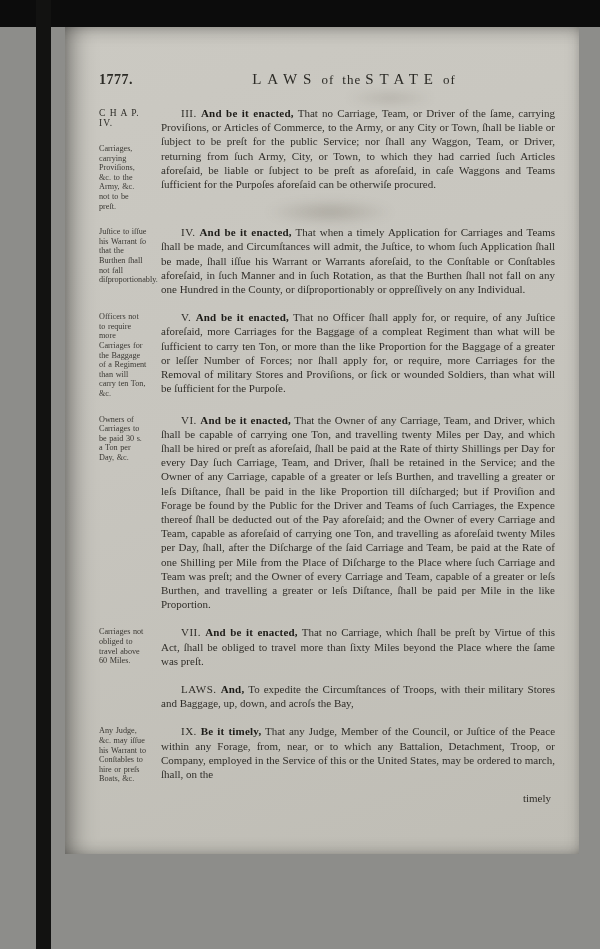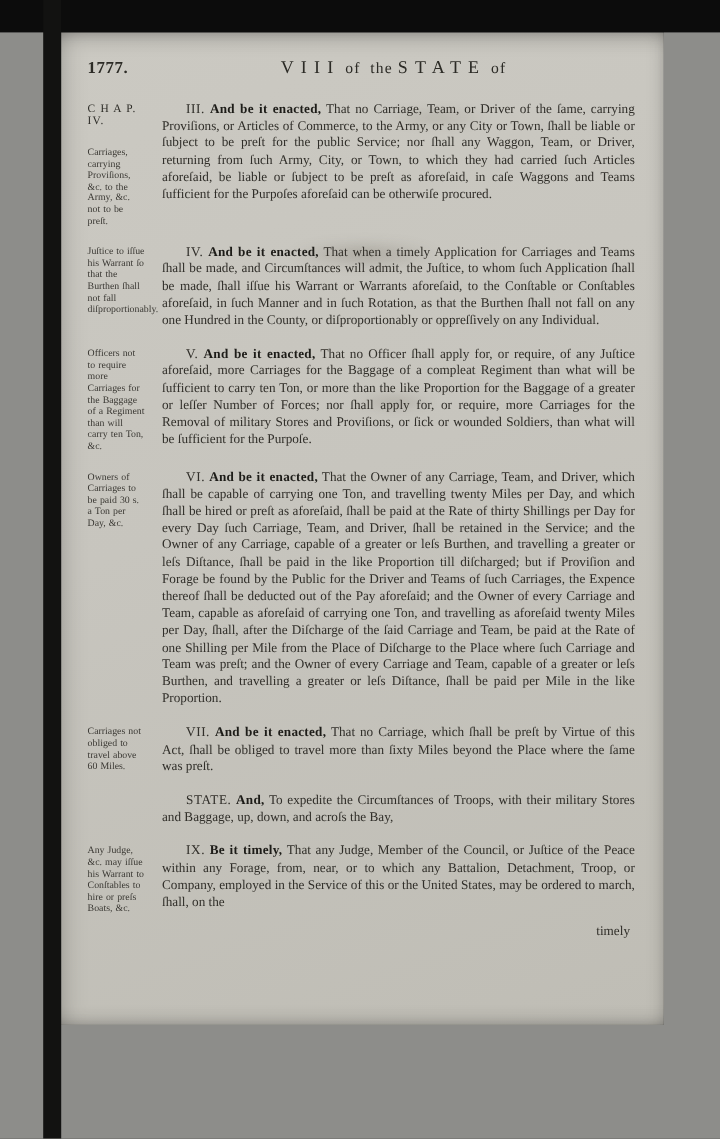--- a/index.html
+++ b/index.html
@@ -10,29 +10,29 @@
   }
   .top-edge {
     position:absolute; top:0; left:0; width:600px; height:27px;
     background:#0c0c0c; z-index:3;
   }
   .binding-edge {
     position:absolute; top:0; left:36px; width:15px; height:949px;
     background:#121211; z-index:3;
   }
   .page {
-    position:absolute; left:39px; top:27px; width:514px; height:827px;
+    position:absolute; left:65px; top:27px; width:514px; height:827px;
     background:linear-gradient(160deg,#cbc9c2 0%, #c7c5be 45%, #bfbdb5 100%);
     box-shadow:
       inset 18px 0 26px -14px rgba(0,0,0,0.5),
       inset -8px 0 18px -12px rgba(0,0,0,0.28),
       inset 0 12px 20px -14px rgba(0,0,0,0.35),
       inset 0 -10px 18px -14px rgba(0,0,0,0.3);
     box-sizing:border-box;
-    padding:22px 24px 14px 34px;
+    padding:44px 24px 14px 34px;
     color:#33312c;
   }
   .stain { position:absolute; border-radius:50%; filter:blur(4px); pointer-events:none; }
   .stain.s1 { left:200px; top:172px; width:130px; height:26px;
     background:radial-gradient(ellipse at center, rgba(70,62,48,0.22), rgba(70,62,48,0) 70%); }
   .stain.s2 { left:255px; top:300px; width:70px; height:16px;
     background:radial-gradient(ellipse at center, rgba(70,62,48,0.18), rgba(70,62,48,0) 70%); }
   .stain.s3 { left:280px; top:62px; width:90px; height:18px;
     background:radial-gradient(ellipse at center, rgba(70,62,48,0.15), rgba(70,62,48,0) 70%); }
 
@@ -79,21 +79,21 @@
   <div class="top-edge"></div>
   <div class="binding-edge"></div>
 
   <div class="page">
     <div class="stain s1"></div>
     <div class="stain s2"></div>
     <div class="stain s3"></div>
 
     <div class="header">
       <span class="year">1777.</span>
-      <div class="title"><span class="sp">VIII</span><span class="lc">of</span><span class="lc">the</span><span class="sp">STATE</span><span class="lc">of</span></div>
+      <div class="title"><span class="sp">LAWS</span><span class="lc">of</span><span class="lc">the</span><span class="sp">STATE</span><span class="lc">of</span></div>
     </div>
 
     <div class="section-row">
       <div class="margin-col">
         <div class="chap">C H A P.
 IV.</div>
         <div class="sidenote">Carriages, carrying Proviſions, &amp;c. to the Army, &amp;c. not to be preſt.</div>
       </div>
       <div class="text-col">
         <p class="para"><span class="num">III.</span> <span class="enact">And be it enacted,</span><span> That no Carriage, Team, or Driver of the ſame, carrying Proviſions, or Articles of Commerce, to the Army, or any City or Town, ſhall be liable or ſubject to be preſt for the public Service; nor ſhall any Waggon, Team, or Driver, returning from ſuch Army, City, or Town, to which they had carried ſuch Articles aforeſaid, be liable or ſubject to be preſt as aforeſaid, in caſe Waggons and Teams ſufficient for the Purpoſes aforeſaid can be otherwiſe procured.</span></p>
@@ -134,21 +134,21 @@
       <div class="text-col">
         <p class="para"><span class="num">VII.</span> <span class="enact">And be it enacted,</span><span> That no Carriage, which ſhall be preſt by Virtue of this Act, ſhall be obliged to travel more than ſixty Miles beyond the Place where the ſame was preſt.</span></p>
       </div>
     </div>
 
     <div class="section-row">
       <div class="margin-col">
         <div class="sidenote"></div>
       </div>
       <div class="text-col">
-        <p class="para"><span class="num">STATE.</span> <span class="enact">And,</span><span> To expedite the Circumſtances of Troops, with their military Stores and Baggage, up, down, and acroſs the Bay,</span></p>
+        <p class="para"><span class="num">LAWS.</span> <span class="enact">And,</span><span> To expedite the Circumſtances of Troops, with their military Stores and Baggage, up, down, and acroſs the Bay,</span></p>
       </div>
     </div>
 
     <div class="section-row">
       <div class="margin-col">
         <div class="sidenote">Any Judge, &amp;c. may iſſue his Warrant to Conſtables to hire or preſs Boats, &amp;c.</div>
       </div>
       <div class="text-col">
         <p class="para"><span class="num">IX.</span> <span class="enact">Be it timely,</span><span> That any Judge, Member of the Council, or Juſtice of the Peace within any Forage, from, near, or to which any Battalion, Detachment, Troop, or Company, employed in the Service of this or the United States, may be ordered to march, ſhall, on the</span></p>
       </div>

